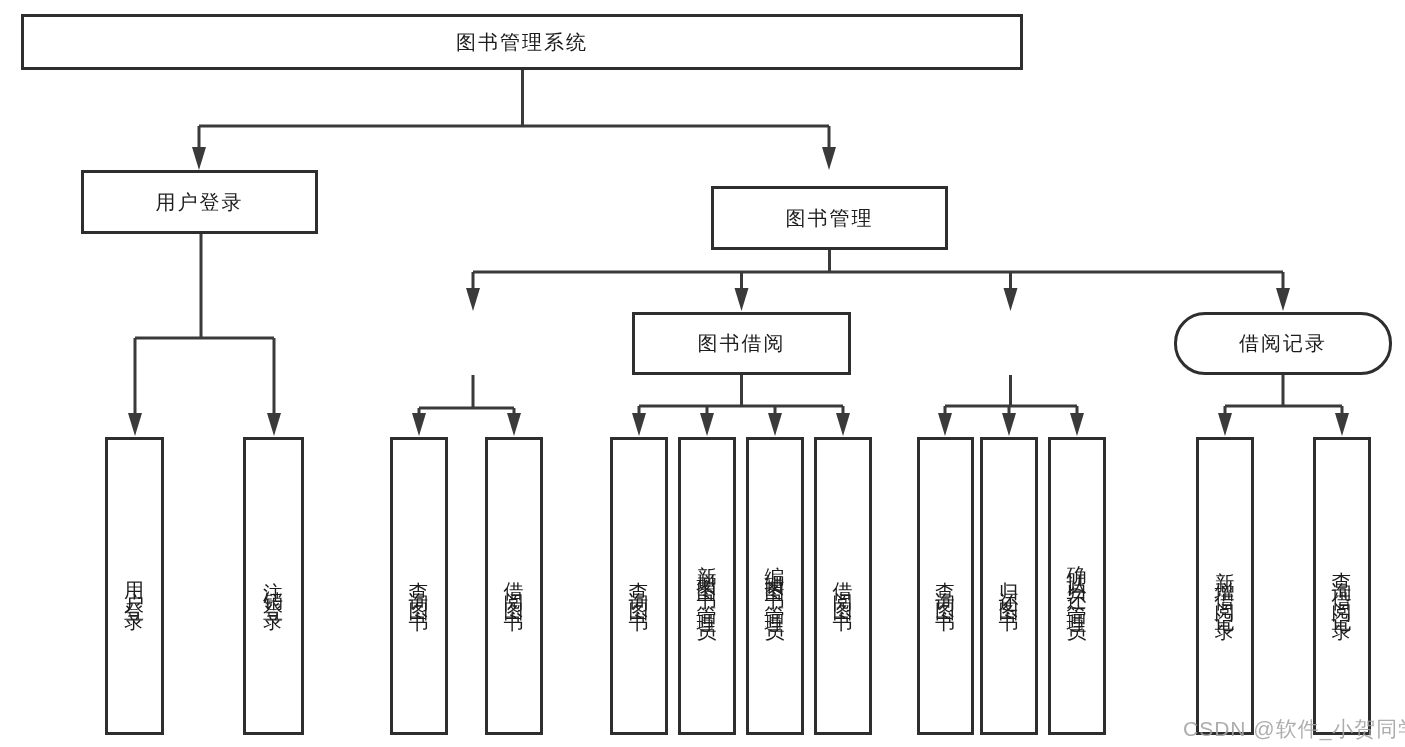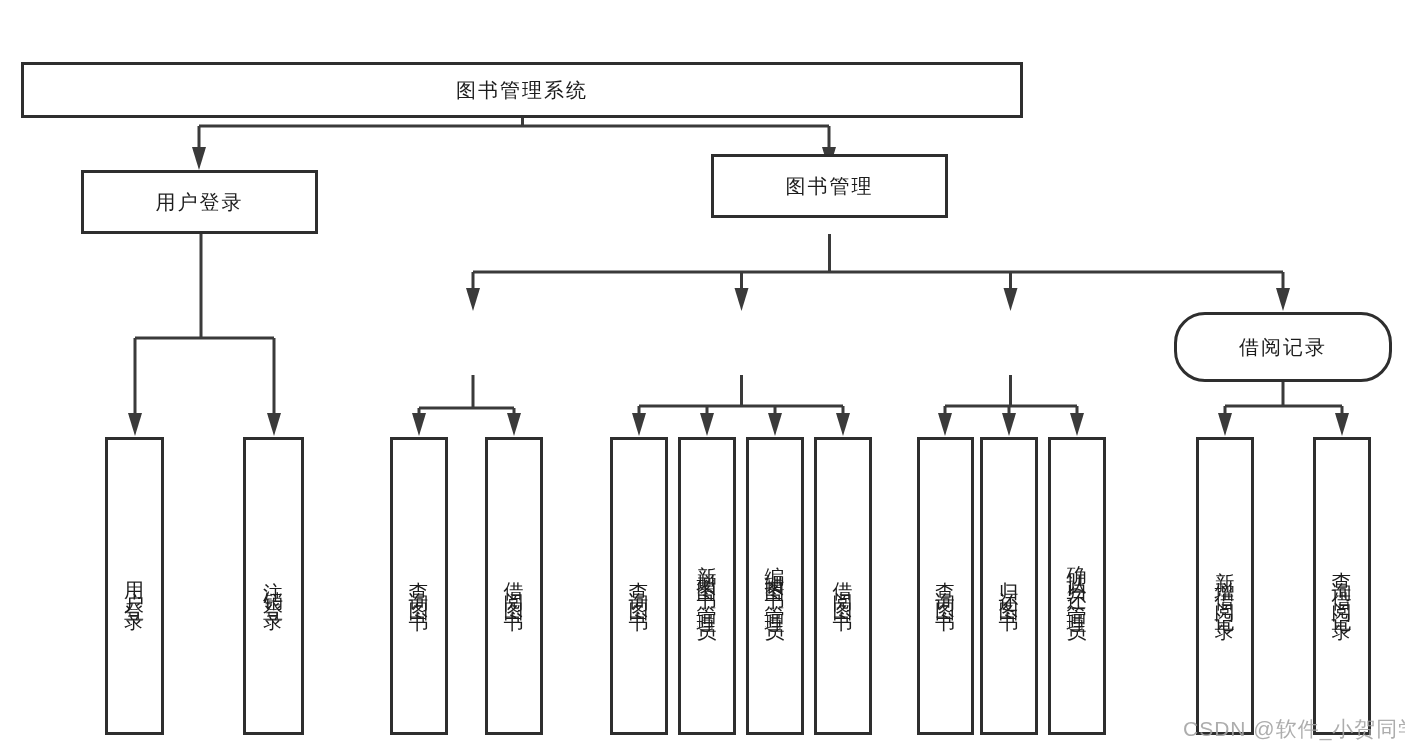--- a/index.html
+++ b/index.html
@@ -108,26 +108,27 @@
       <polygon points="768,413 782,413 775,436"></polygon>
       <polygon points="836,413 850,413 843,436"></polygon>
       <polygon points="938,413 952,413 945,436"></polygon>
       <polygon points="1002,413 1016,413 1009,436"></polygon>
       <polygon points="1070,413 1084,413 1077,436"></polygon>
       <polygon points="1218,413 1232,413 1225,436"></polygon>
       <polygon points="1335,413 1349,413 1342,436"></polygon>
     </g>
   </svg>
 
-  <div class="node" style="left:21px; top:14px; width:1002px; height:56px;margin-top:48px;">图书管理系统</div>
+  <div class="node" style="left:21px; top:14px; width:1002px; height:56px;">图书管理系统</div>
 
   <div class="node" style="left:81px; top:170px; width:237px; height:64px;">用户登录</div>
-  <div class="node" style="left:711px; top:154px; width:237px; height:64px;">图书管理</div>
+  <div class="node" style="left:711px; top:186px; width:237px; height:64px;">图书管理</div>
 
-  <div class="node" style="left:1174px; top:312px; width:218px; height:70px;border-radius:31px;">借阅记录</div>
+  <div class="node" style="left:632px; top:312px; width:219px; height:63px;">图书借阅</div>
+  <div class="node" style="left:1174px; top:312px; width:218px; height:63px;border-radius:31px;">借阅记录</div>
 
   <div class="vnode" style="left:105px; top:437px; width:59px; height:298px;">用户登录</div>
   <div class="vnode" style="left:243px; top:437px; width:61px; height:298px;">注销登录</div>
 
   <div class="vnode" style="left:390px; top:437px; width:58px; height:298px;">查询图书</div>
   <div class="vnode" style="left:485px; top:437px; width:58px; height:298px;">借阅图书</div>
 
   <div class="vnode" style="left:610px; top:437px; width:58px; height:298px;">查询图书</div>
   <div class="vnode long" style="left:678px; top:437px; width:58px; height:298px;">新增图书（管理员）</div>
   <div class="vnode long" style="left:746px; top:437px; width:58px; height:298px;">编辑图书（管理员）</div>

